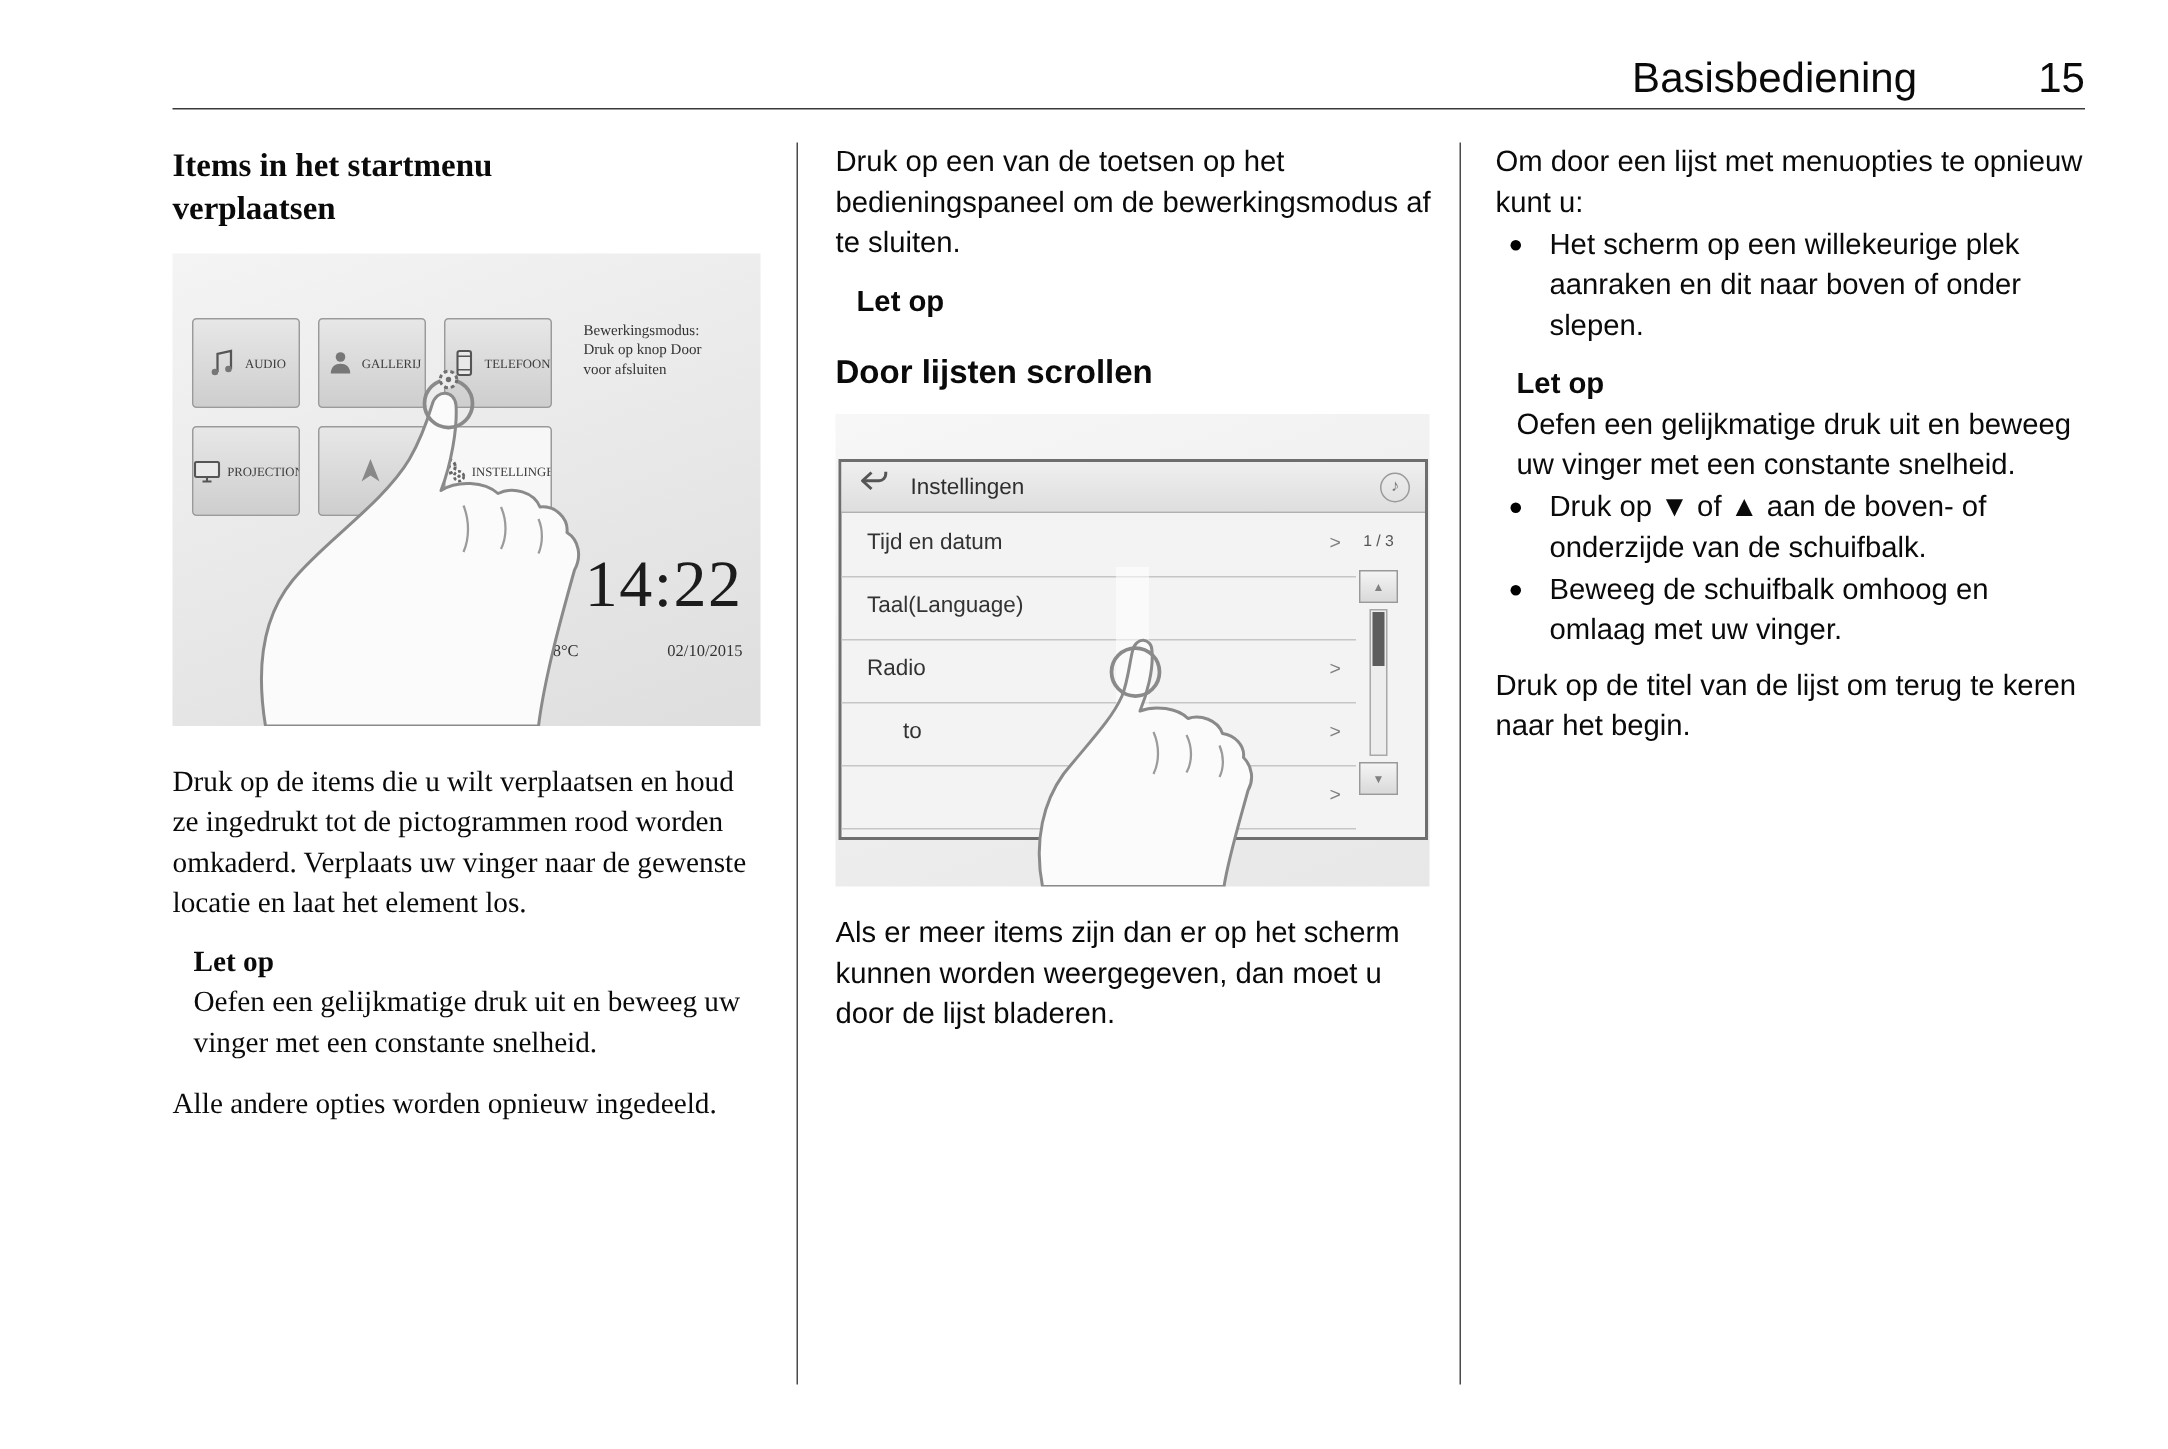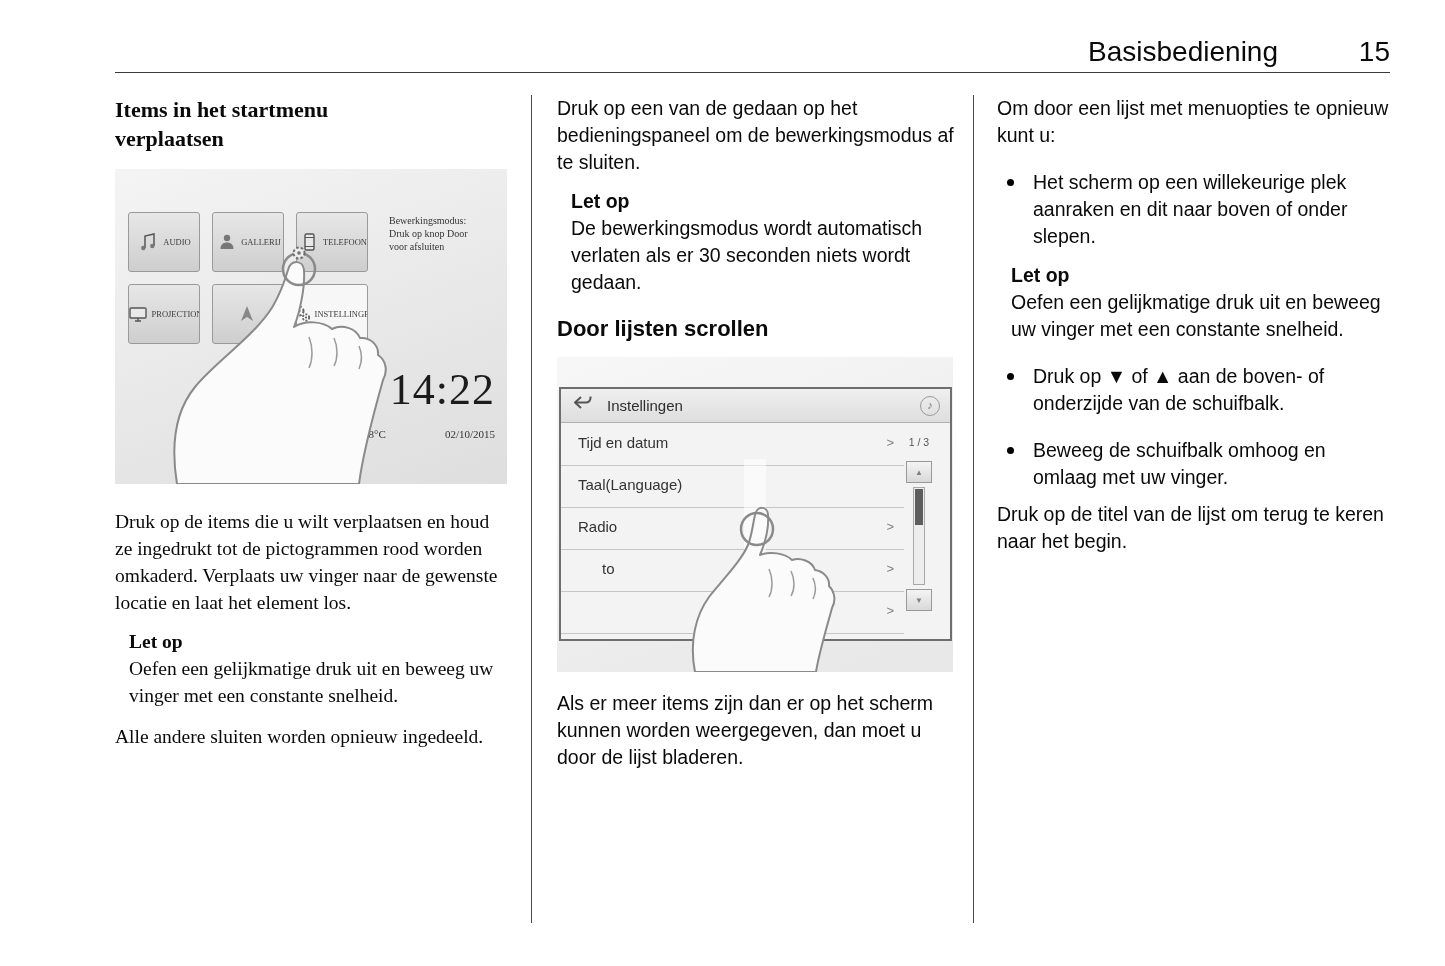--- a/index.html
+++ b/index.html
@@ -19,21 +19,21 @@
   .col1{left:115px;width:392px;font-family:Liberation Serif, serif;}
   .col2{left:557px;width:398px;}
   .col3{left:997px;width:395px;}
   .h{font-size:22px;font-weight:bold;line-height:29px;}
   .pre{white-space:pre-line;}
   .para{margin:0;}
   .mt8{margin-top:8px;}.mt10{margin-top:10px;}
   .mt14{margin-top:14px;}.mt18{margin-top:18px;}
   .note{margin:12px 0 0 14px;}
   .note-label{font-weight:bold;}
-  .bullet{position:relative;padding-left:36px;margin-top:20px;}
+  .bullet{position:relative;padding-left:36px;margin-top:1px;}
   .bullet::before{content:"";position:absolute;left:10px;top:10px;width:7px;height:7px;border-radius:50%;background:#000;}
   
   .shot{position:relative;}
   .hand{position:absolute;inset:0;width:100%;height:100%;pointer-events:none;}
   
   .shot1{width:392px;height:315px;margin:16px 0 24px 0;background:linear-gradient(160deg,#f4f4f4,#dedede);}
   .tiles{position:absolute;left:13px;top:43px;display:grid;grid-template-columns:repeat(3,72px);grid-auto-rows:60px;gap:12px;}
   .tile{background:linear-gradient(#e7e7e7,#cecece);border:1px solid #9a9a9a;border-radius:3px;
         display:flex;flex-direction:row;align-items:center;justify-content:center;gap:2px;overflow:hidden;}
   .tile.hl{background:#f7f7f7;}
@@ -158,28 +158,27 @@
           <circle cx="184" cy="84" r="1.8" fill="#6f6f6f"></circle>
         </g>
       </svg>
     </div>
 
     <p class="para">Druk op de items die u wilt verplaatsen en houd ze ingedrukt tot de pictogrammen rood worden omkaderd. Verplaats uw vinger naar de gewenste locatie en laat het element los.</p>
     <div class="note">
       <div class="note-label">Let op</div>
       <div>Oefen een gelijkmatige druk uit en beweeg uw vinger met een constante snelheid.</div>
     </div>
-    <p class="para mt14">Alle andere sluiten worden opnieuw ingedeeld.</p>
+    <p class="para mt14">Alle andere opties worden opnieuw ingedeeld.</p>
   </div>
 
   <div class="col col2">
-    <p class="para">Druk op een van de gedaan op het bedieningspaneel om de bewerkingsmodus af te sluiten.</p>
+    <p class="para">Druk op een van de toetsen op het bedieningspaneel om de bewerkingsmodus af te sluiten.</p>
     <div class="note">
       <div class="note-label">Let op</div>
-      <div>De bewerkingsmodus wordt automatisch verlaten als er 30 seconden niets wordt gedaan.</div>
     </div>
     <div class="h mt18">Door lijsten scrollen</div>
 
     <div class="shot shot2">
       <div class="scr2">
         <div class="scr2-head">
           <span>
             <svg width="24" height="18" viewBox="0 0 24 18">
                 <path d="M10 3 L4 8.5 L10 14" fill="none" stroke="#555" stroke-width="2" stroke-linejoin="round"></path>
                 <path d="M4 8.5 H15 a4.5 4.5 0 0 0 4.5 -4.5 V2.5" fill="none" stroke="#555" stroke-width="2"></path>

